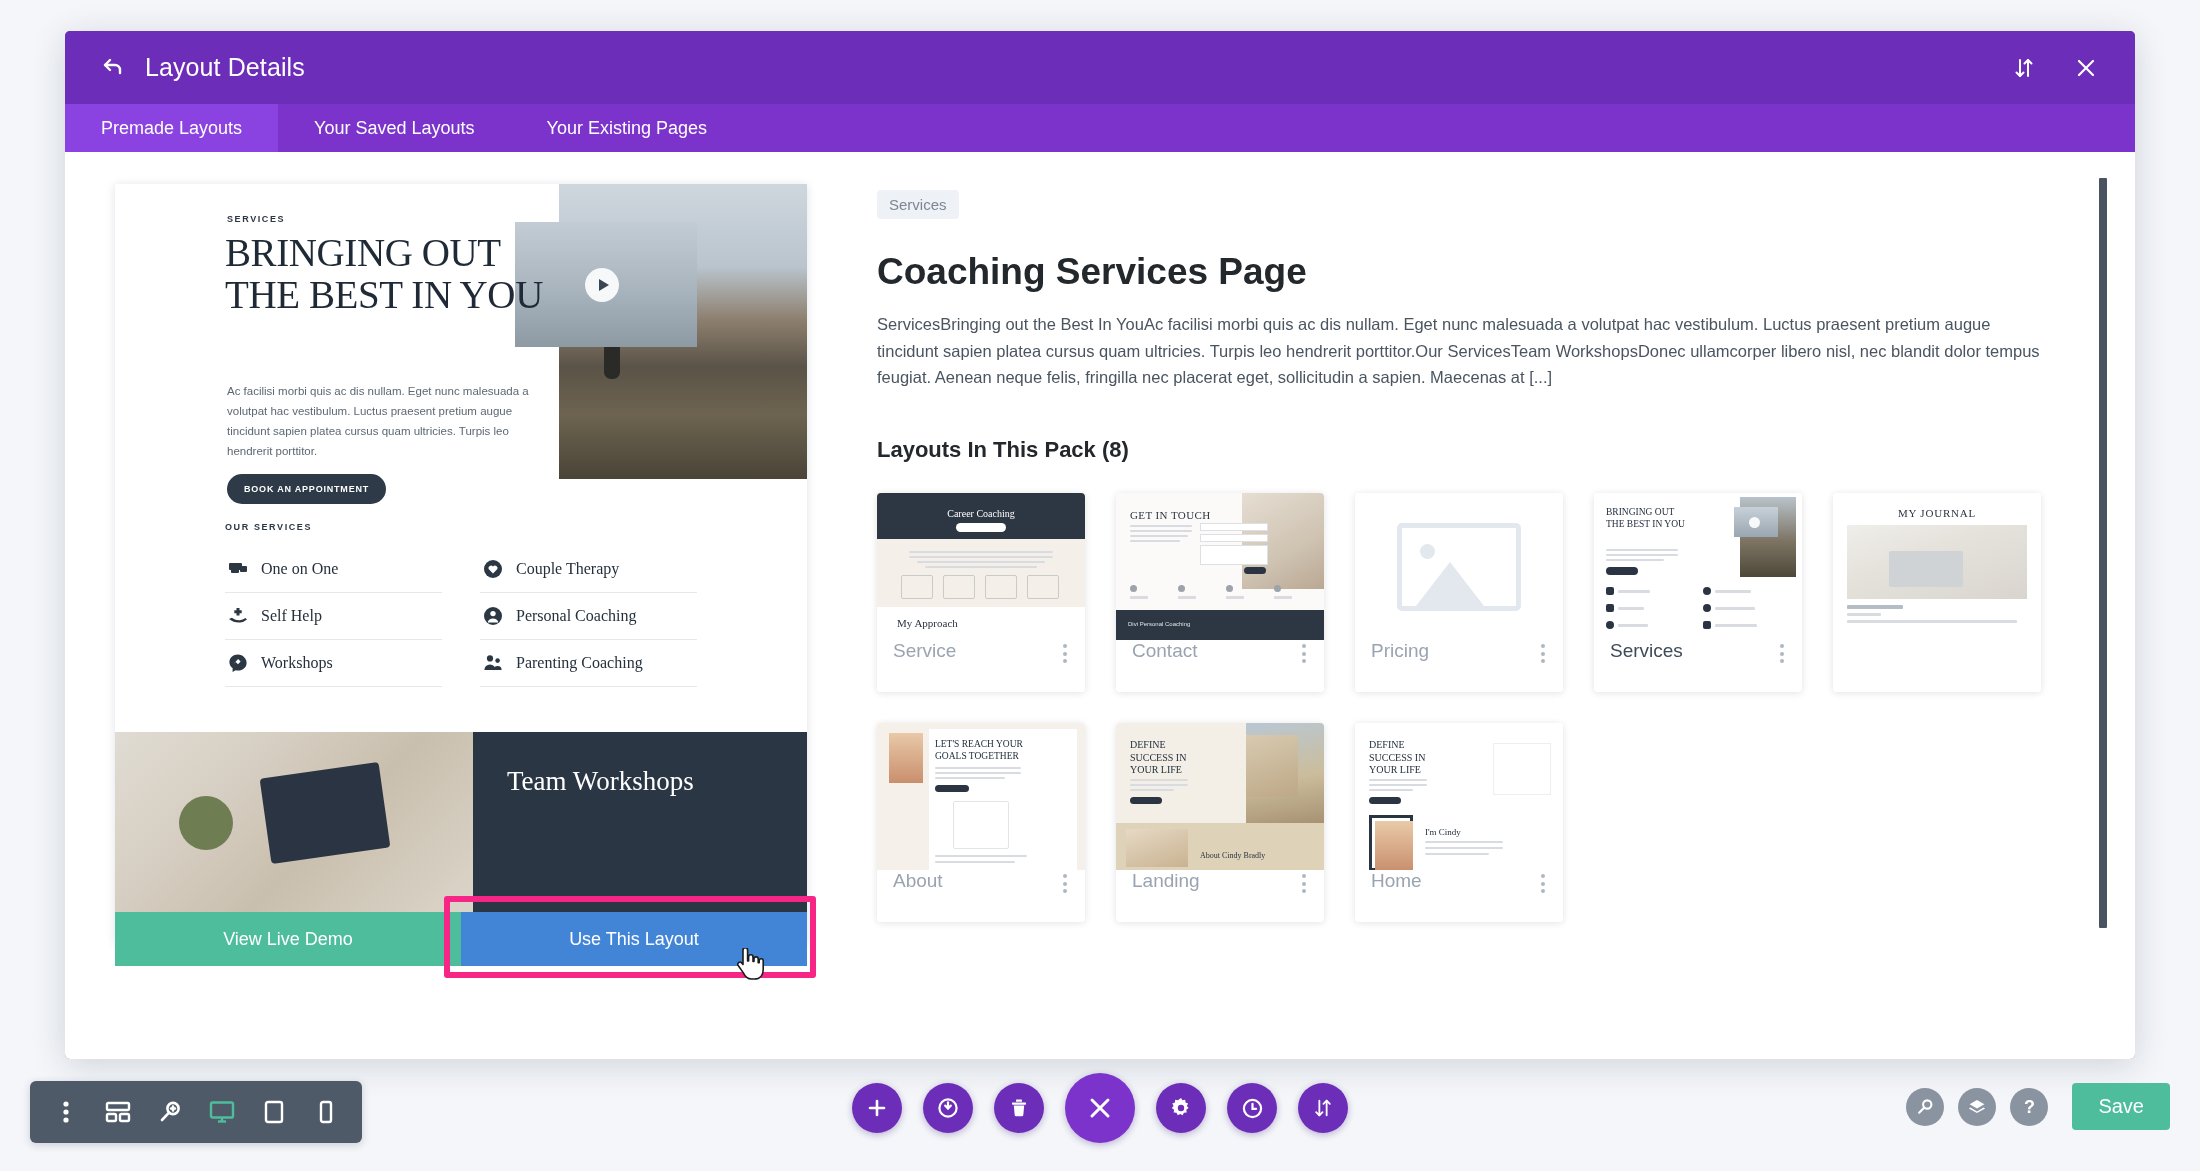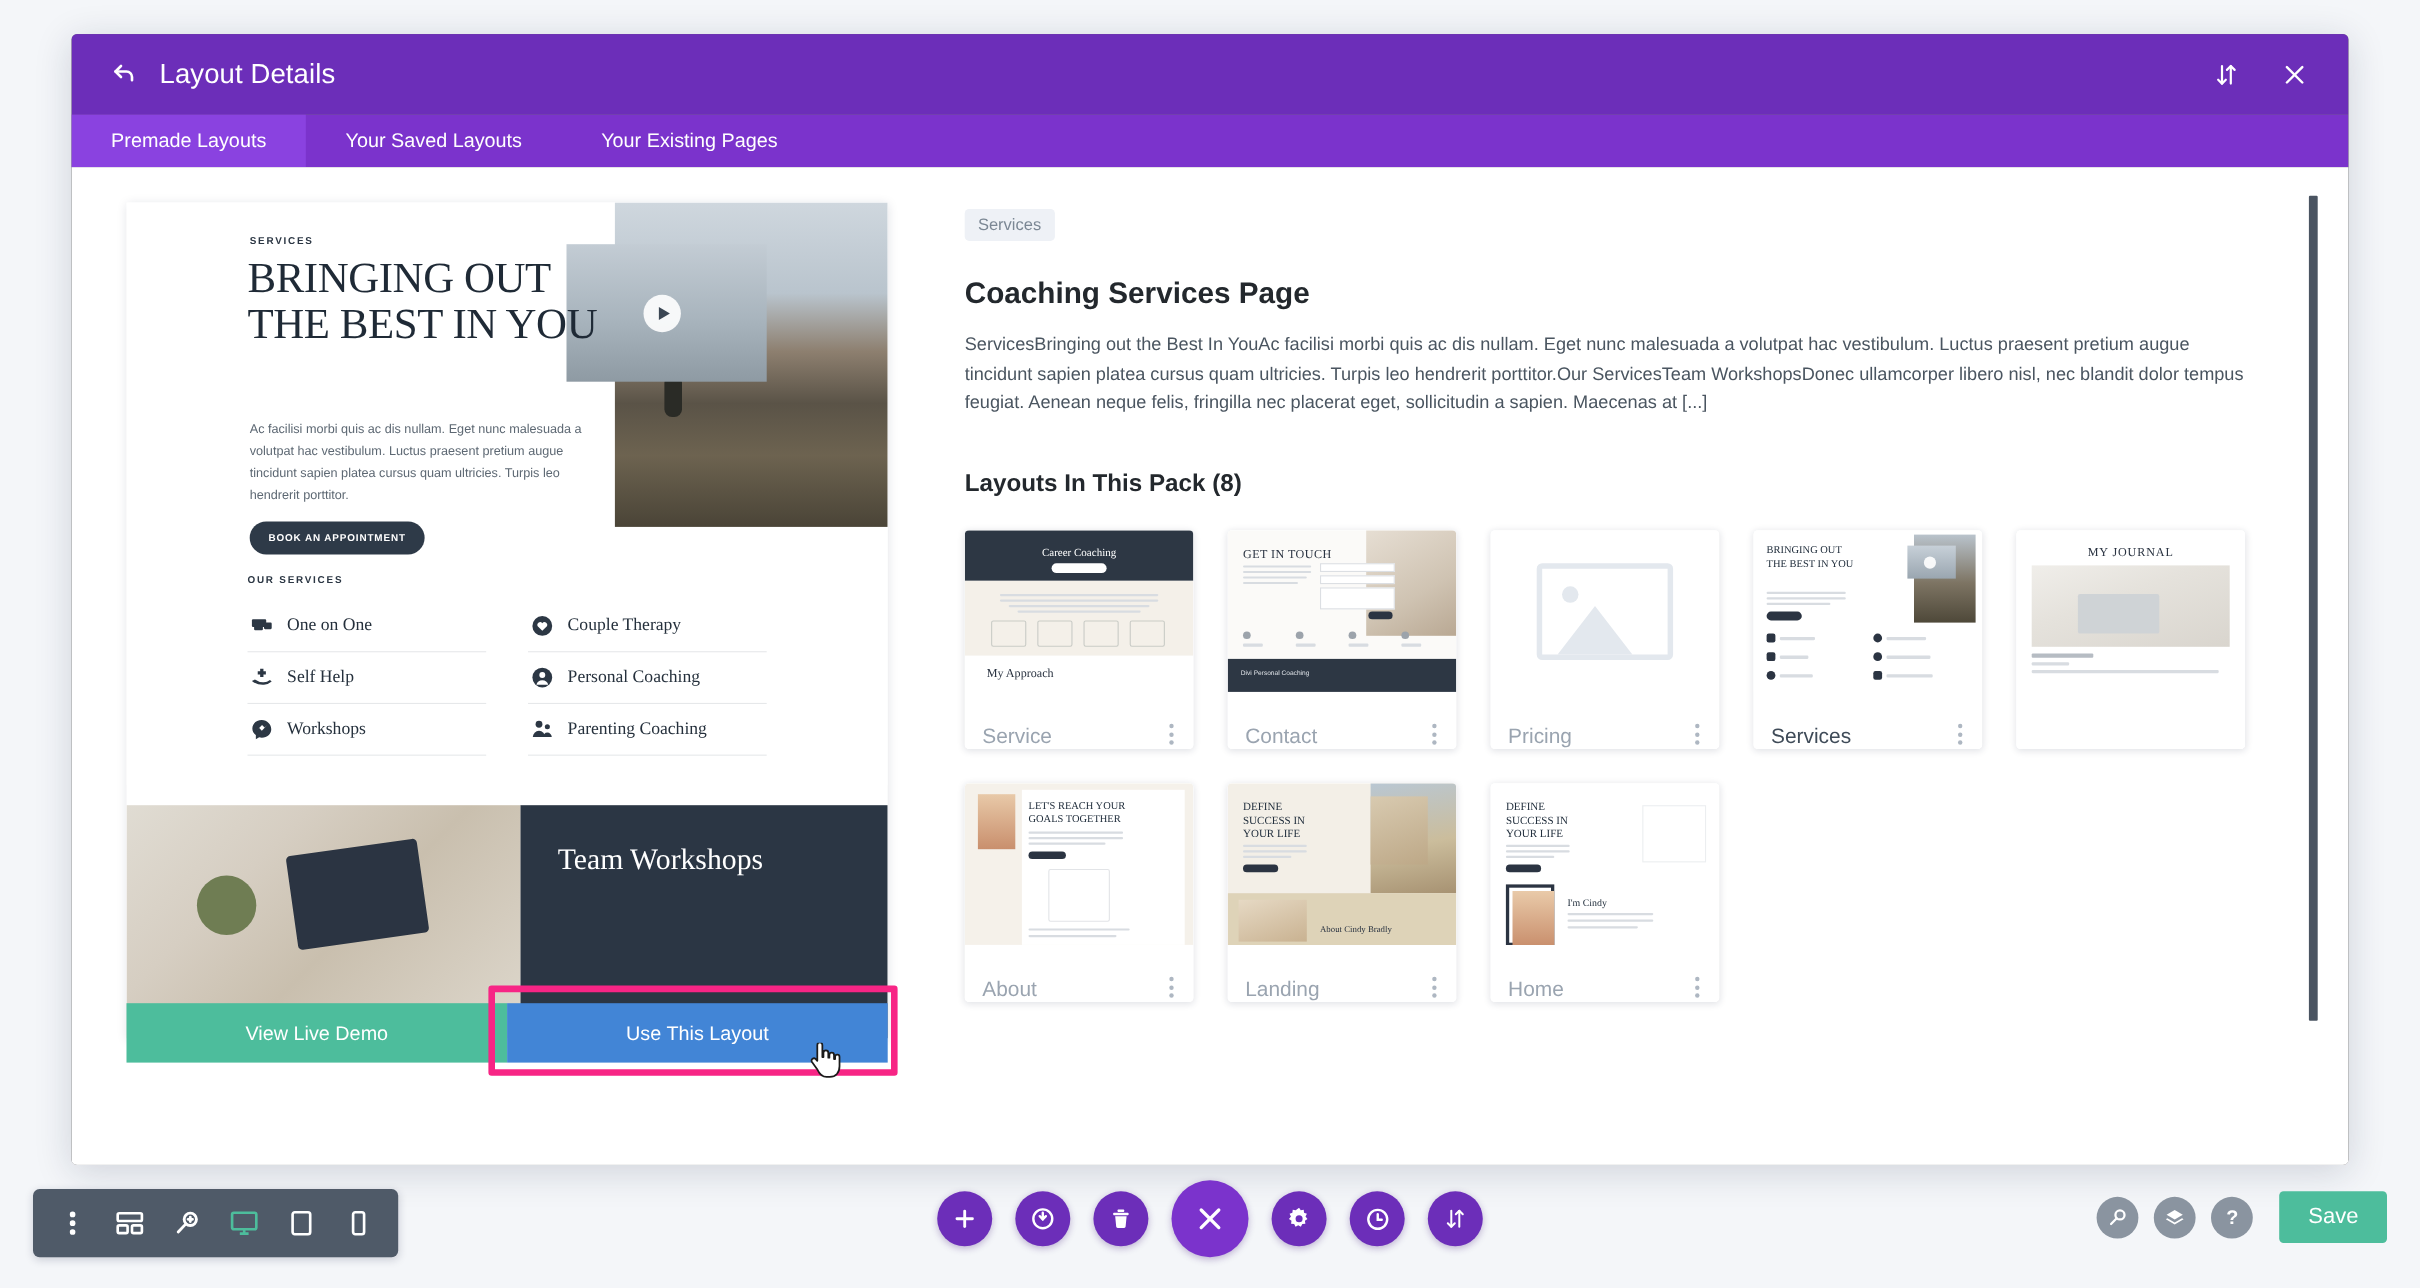--- a/index.html
+++ b/index.html
@@ -211,21 +211,21 @@
     position:relative;
     overflow:hidden;
   }
   .badge{
     display:inline-block;
     background:#eef1f6; color:#7b8794;
     font-size:15px; padding:6px 12px; border-radius:4px;
   }
   .detail-title{
     margin-top:32px;
-    font-size:27px; font-weight:bold; color:#23282d;
+    font-size:37px; font-weight:bold; color:#23282d;
   }
   .detail-desc{
     margin-top:18px;
     font-size:16.5px; line-height:1.62; color:#4a5560;
     max-width:1165px;
   }
   .pack-title{
     margin-top:46px;
     font-size:22px; font-weight:bold; color:#23282d;
   }
@@ -241,21 +241,21 @@
     background:#fff;
     border-radius:4px;
     box-shadow:0 1px 7px rgba(20,30,60,.13);
     overflow:hidden;
     display:flex; flex-direction:column;
     cursor:pointer;
     position:relative;
   }
   .lcard-thumb{ flex:1; overflow:hidden; position:relative; background:#fff; }
   .lcard-bar{
-    height:52px; display:flex; align-items:flex-end;
+    height:52px; display:flex; align-items:flex-start;
     padding:0 14px 0 16px; background:#fff;
   }
   .lcard-name{ font-size:19px; color:#9aa4b0; }
   .lcard.sel .lcard-name{ color:#3f4b58; }
   .dots{
     margin-left:auto; display:flex; flex-direction:column; gap:3.5px;
     cursor:pointer; padding:4px;
   }
   .dots i{ width:4px; height:4px; background:#aeb7c2; border-radius:50%; display:block; }
 

